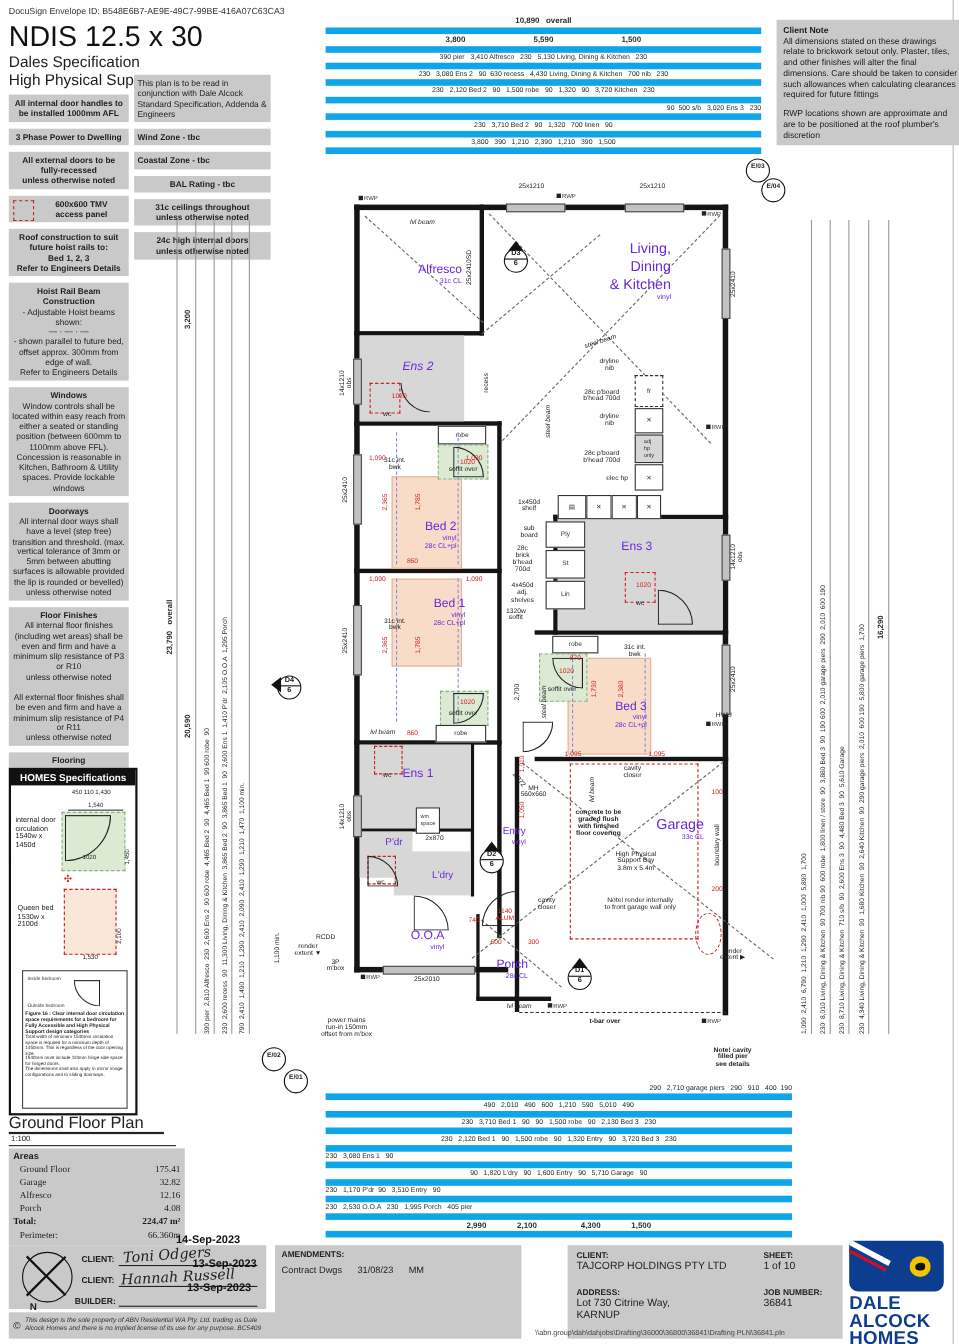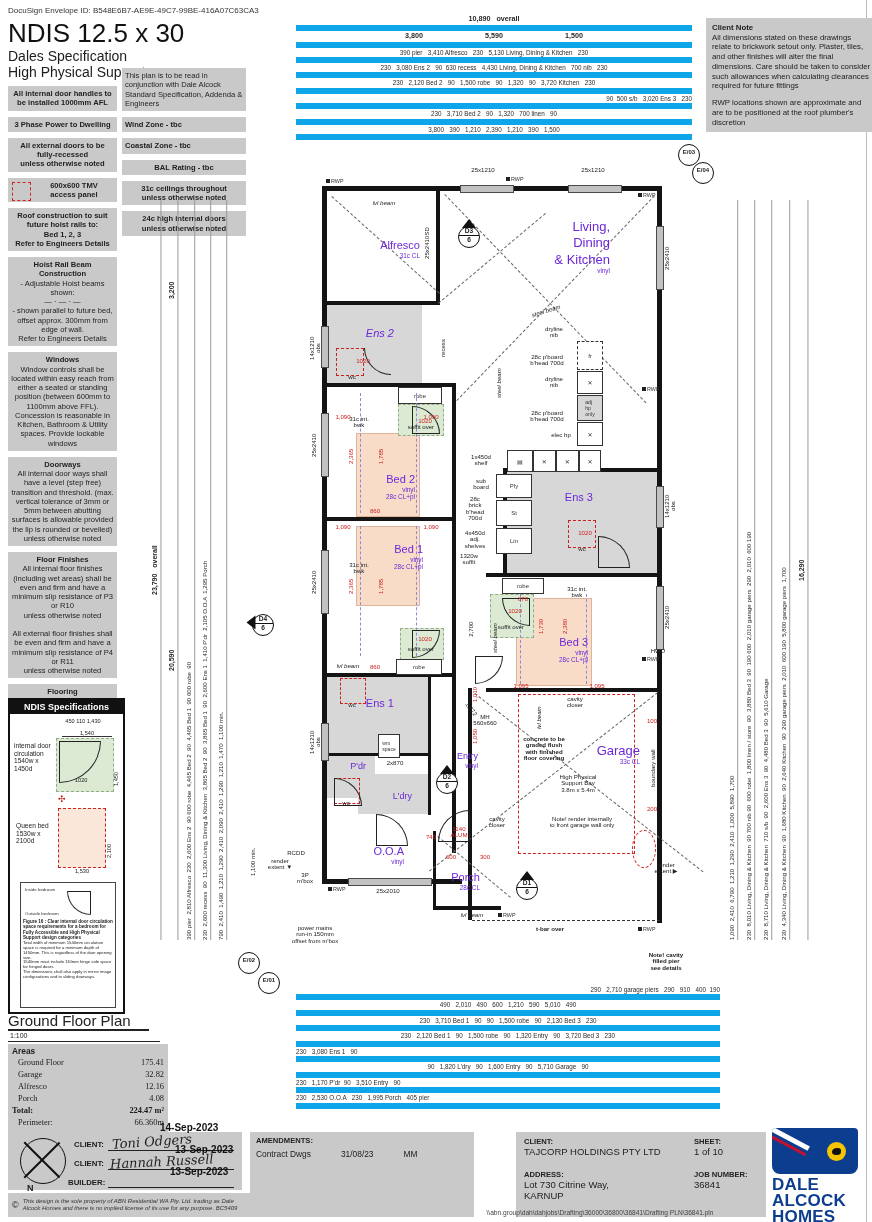--- a/index.html
+++ b/index.html
@@ -202,20 +202,21 @@
 
 <div class="abs" style="left:296px;top:985px;width:424px;">
   <div class="dimrow" style="text-align:right;">290   2,710 garage piers   290   910   400  190</div>
   <div class="dimrow">490   2,010   490   600   1,210   590   5,010   490</div>
   <div class="dimrow">230   3,710 Bed 1   90   90   1,500 robe   90   2,130 Bed 3   230</div>
   <div class="dimrow">230   2,120 Bed 1   90   1,500 robe   90   1,320 Entry   90   3,720 Bed 3   230</div>
   <div class="dimrow" style="text-align:left;">230   3,080 Ens 1   90</div>
   <div class="dimrow">90   1,820 L'dry   90   1,600 Entry   90   5,710 Garage   90</div>
   <div class="dimrow" style="text-align:left;">230   1,170 P'dr  90   3,510 Entry   90</div>
   <div class="dimrow" style="text-align:left;">230   2,530 O.O.A   230   1,995 Porch   405 pier</div>
+  <div class="dimrow bold">2,990              2,100                    4,300              1,500</div>
 </div>
 
 <div id="plan">
 
   <div class="wall" style="left:2px;top:8px;width:340px;height:5px;"></div>
   <div class="wall" style="left:2px;top:8px;width:5px;height:698px;"></div>
   <div class="wall" style="left:337px;top:8px;width:5px;height:737px;"></div>
   <div class="wall" style="left:2px;top:701px;width:140px;height:5px;"></div>
 
   <div class="wall" style="left:2px;top:123px;width:118px;height:4px;"></div>
@@ -514,21 +515,21 @@
       <span style="font-size:6px;">E/01</span>
     </div>
 <div class="mk" style="left:678px;top:144px;line-height:2.4;">
       <span style="font-size:6px;">E/03</span>
     </div>
 <div class="mk" style="left:692px;top:162px;line-height:2.4;">
       <span style="font-size:6px;">E/04</span>
     </div>
 
 <div id="ndis">
-  <div class="hd">NDIS Specifications</div>
+  <div class="hd">HOMES Specifications</div>
   <div class="abs microd" style="left:40px;top:18px;width:66px;text-align:center;">450 110    1,430</div>
   <div class="abs microd" style="left:52px;top:30px;width:50px;text-align:center;border-bottom:1px solid #333;">1,540</div>
   <div class="abs tinylbl pre" style="left:4px;top:42px;width:38px;">internal door
 circulation
 1540w x 1450d</div>
   <div class="green abs" style="left:46px;top:38px;width:56px;height:52px;">
     <div class="arc" style="left:2px;top:2px;width:40px;height:40px;border-radius:0 0 100% 0;border-right:1.2px solid #222;border-bottom:1.2px solid #222;"></div>
     <div class="abs microd" style="left:18px;top:38px;">1020</div>
   </div>
   <div class="abs microd vert" style="left:103px;top:44px;height:42px;">1,450</div>
@@ -600,21 +601,21 @@
 </div>
 <div class="abs stamp" style="left:160px;top:1122px;">14-Sep-2023</div>
 <div class="abs stamp" style="left:175px;top:1144px;">13-Sep-2023</div>
 <div class="abs stamp" style="left:170px;top:1166px;">13-Sep-2023</div>
 <div class="tbgray" style="left:8px;top:1193px;width:234px;height:24px;display:flex;align-items:center;gap:4px;padding:0 4px;">
   <span style="font-size:9px;">©</span>
   <span class="copy">This design is the sole property of ABN Residential WA Pty. Ltd. trading as Dale Alcock Homes and there is no implied license of its use for any purpose. BC5409</span>
 </div>
 <div class="tbgray" style="left:250px;top:1132px;width:224px;height:85px;padding:4px 6px;box-sizing:border-box;">
   <div class="tb-l">AMENDMENTS:</div>
-  <div style="display:flex;gap:30px;font-size:8.4px;margin-top:4px;">
+  <div style="display:flex;gap:14px;font-size:8.4px;margin-top:4px;">
     <span>Contract Dwgs</span>
     <span>31/08/23</span>
     <span>MM</span>
   </div>
 </div>
 <div class="tbgray" style="left:516px;top:1132px;width:250px;height:85px;padding:4px 8px;box-sizing:border-box;">
   <div class="abs" style="left:8px;top:5px;">
     <div class="tb-l">CLIENT:</div>
     <div class="tb-v">TAJCORP HOLDINGS PTY LTD</div>
   </div>

